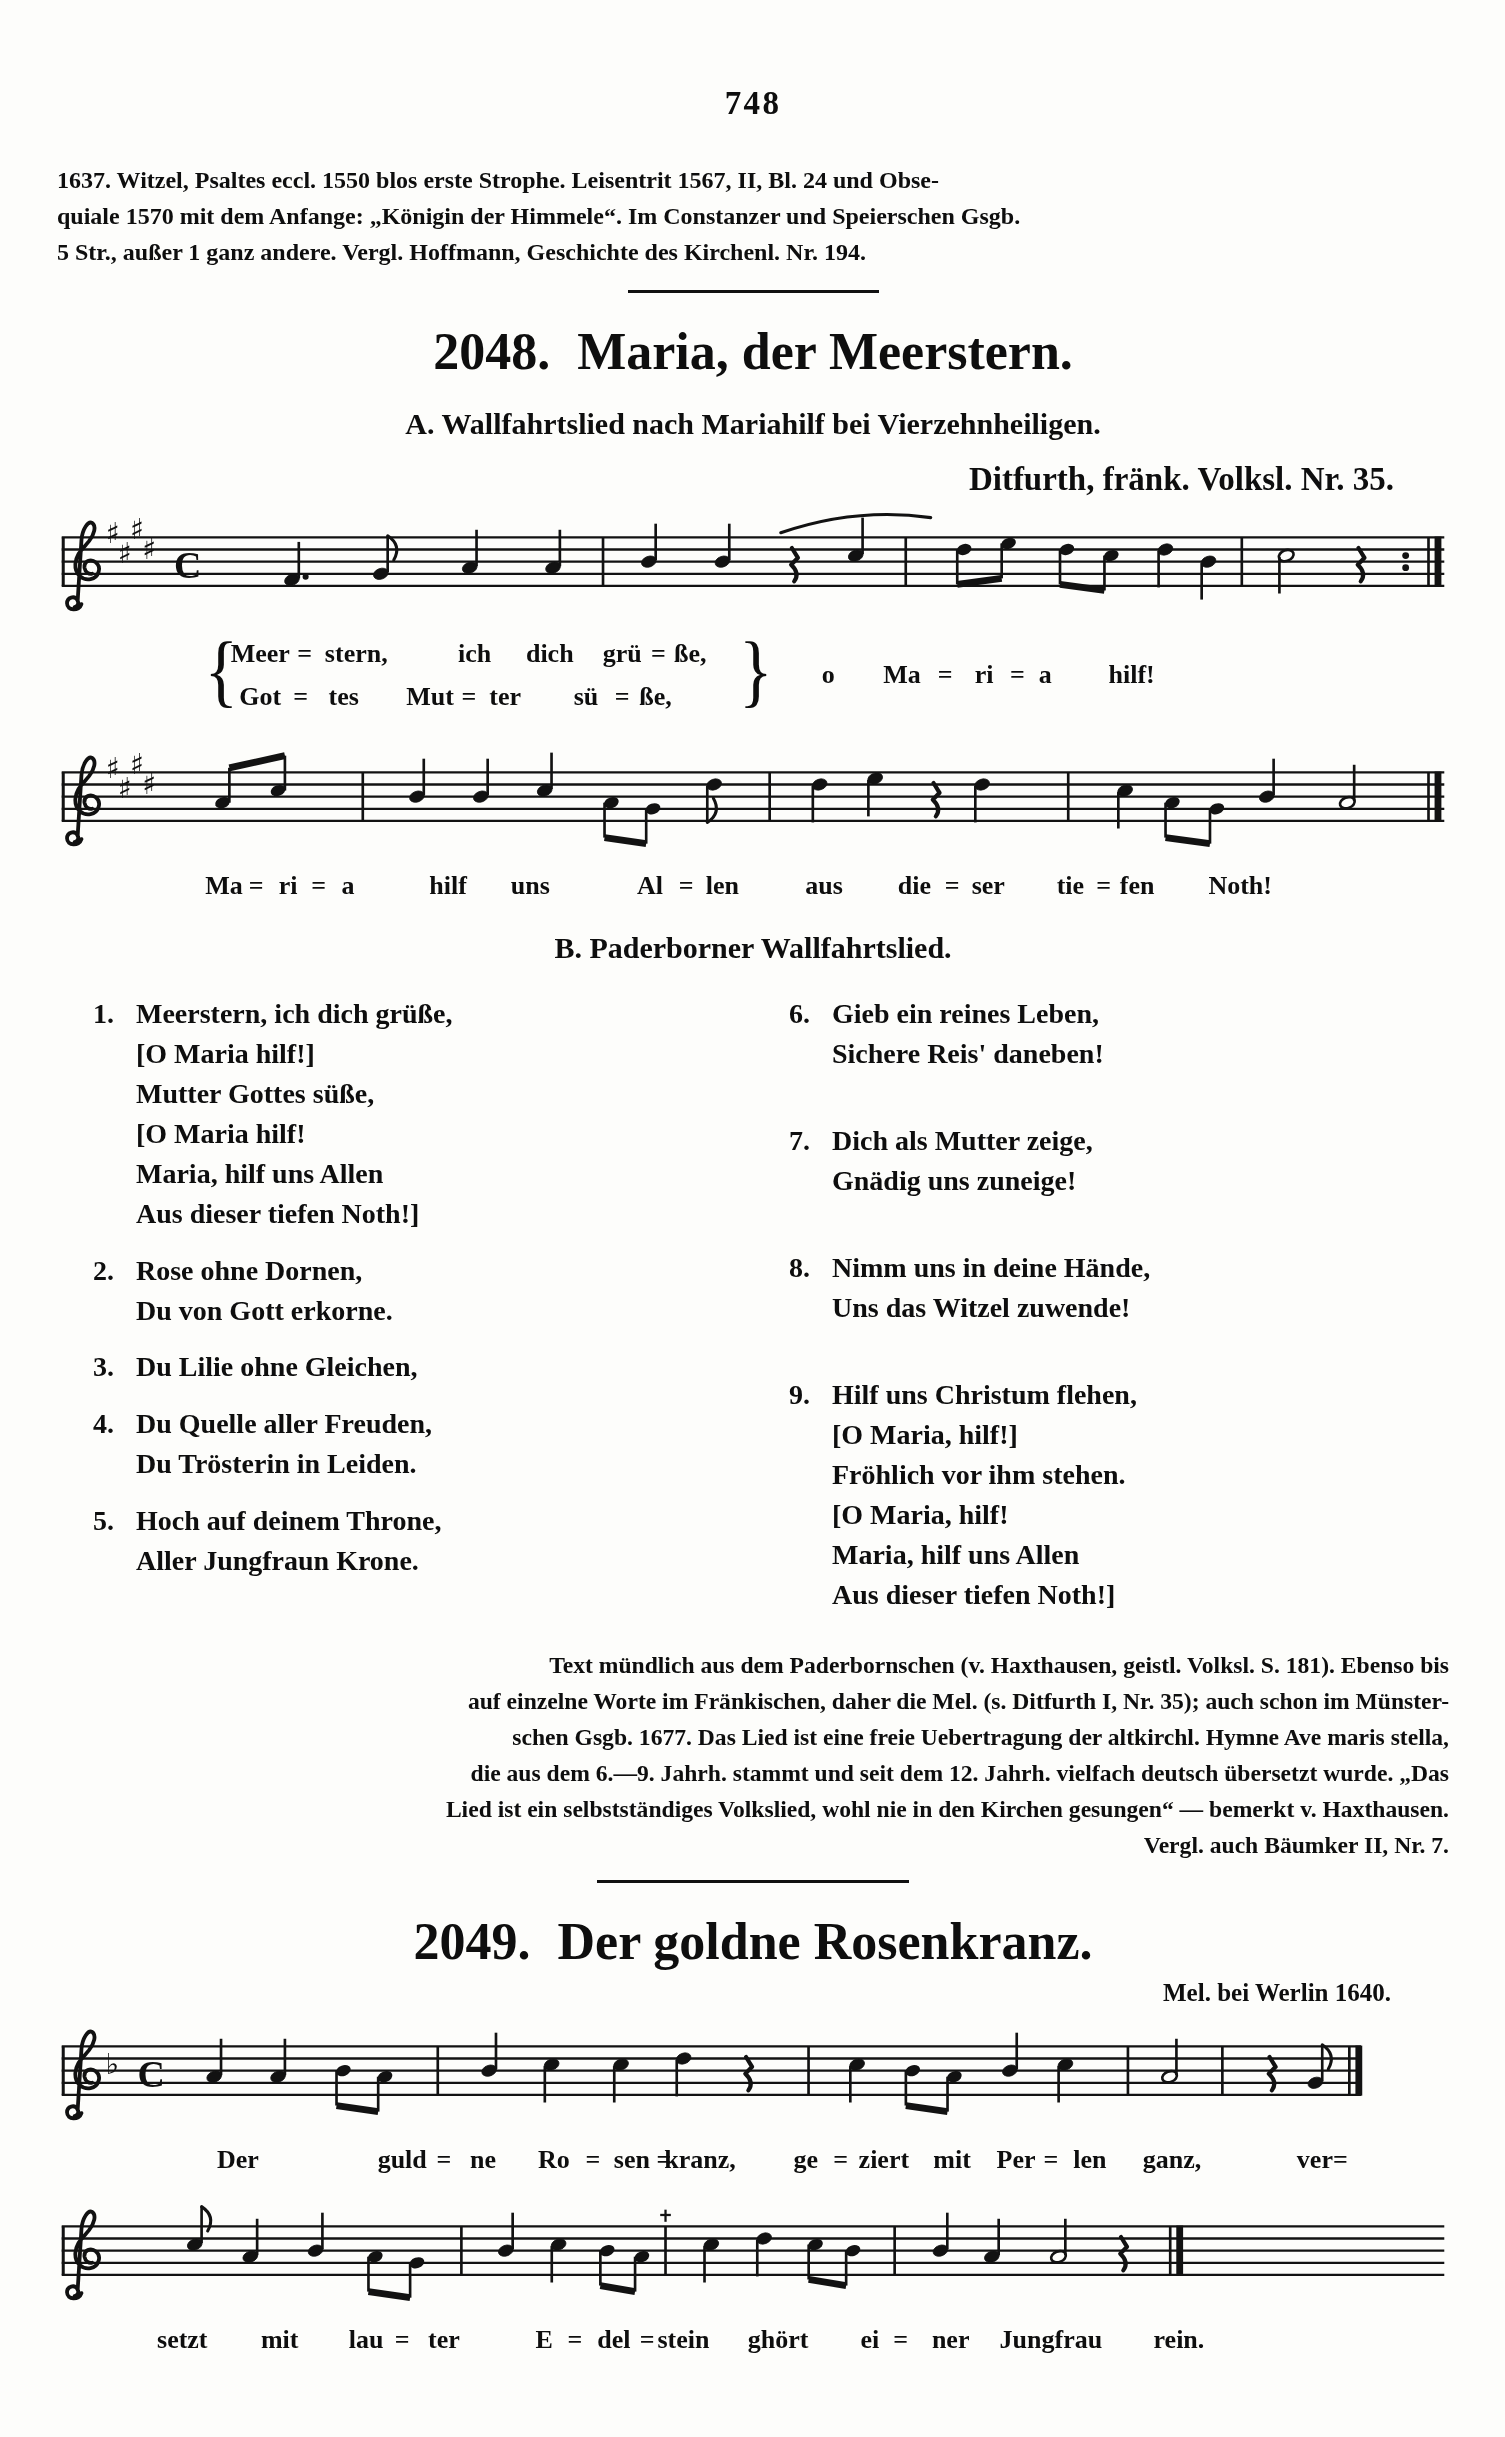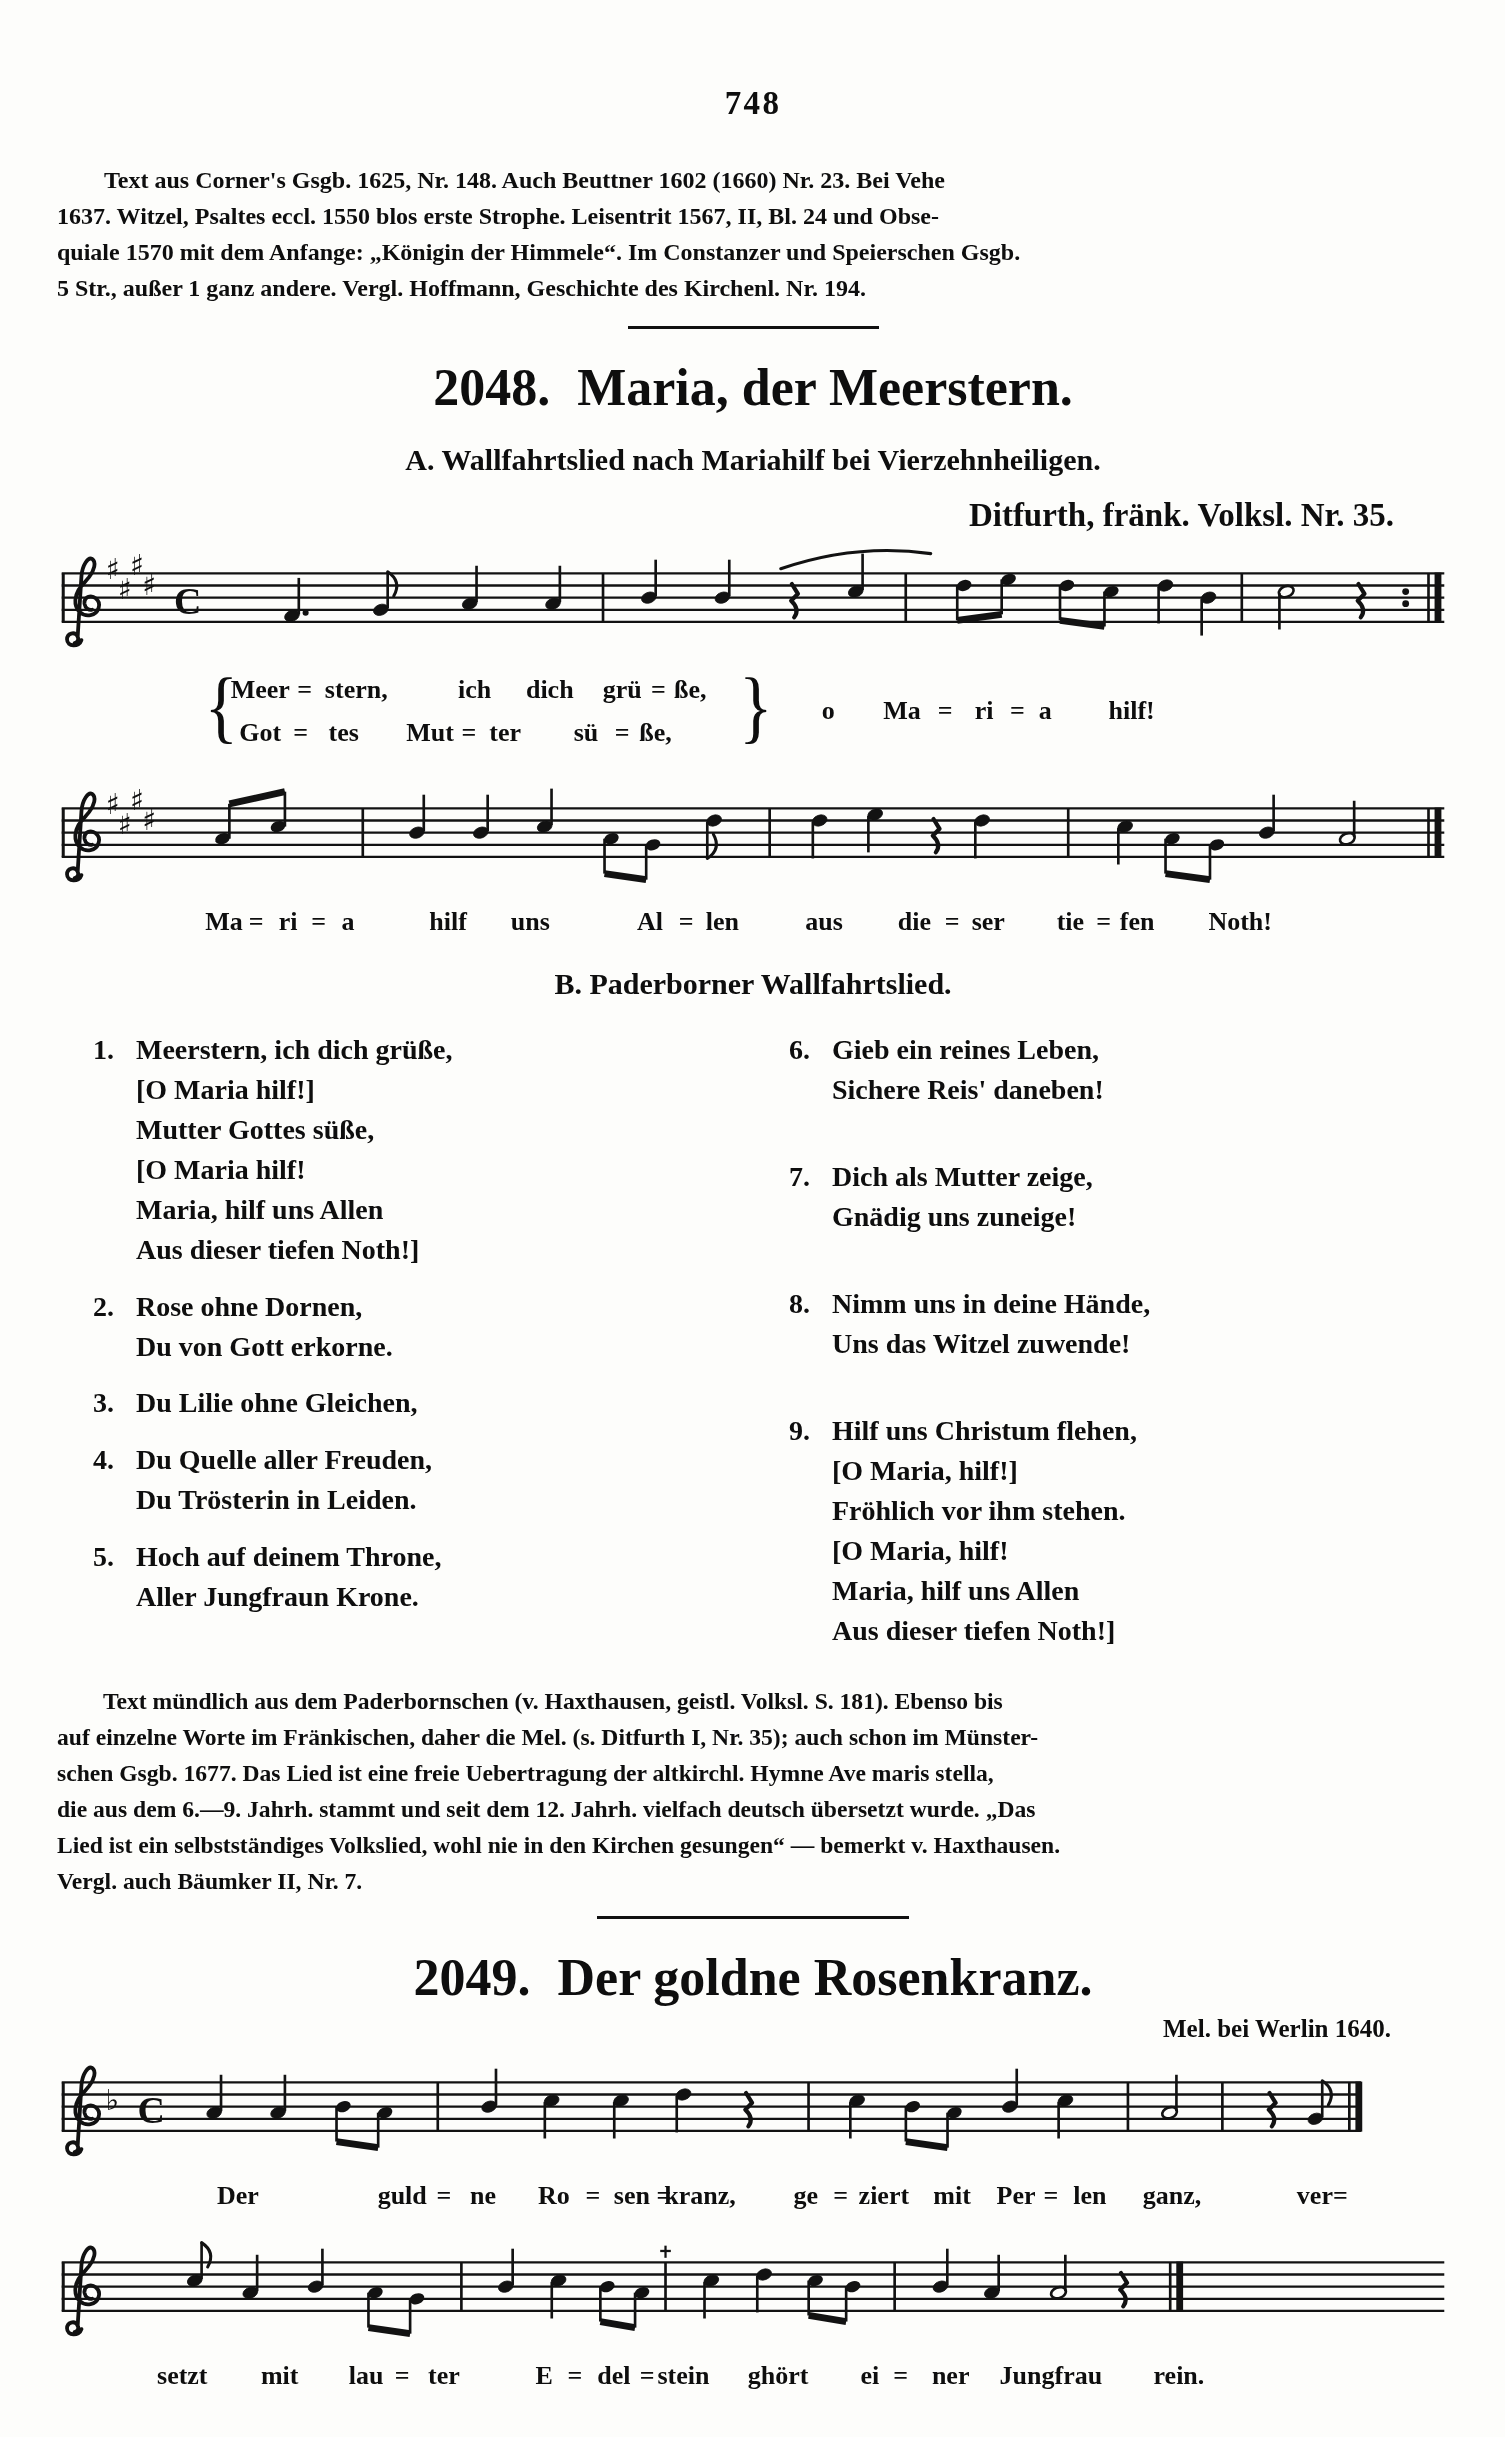--- a/index.html
+++ b/index.html
@@ -33,33 +33,32 @@
   .verses{display:flex;margin-top:29px;font-size:28px;line-height:40px;font-weight:700;}
   .vcol-left{flex:0 0 673px;margin-left:36px;}
   .vcol-right{flex:1 1 auto;padding-left:23px;}
   .verse{margin-bottom:16.7px;}
   .vcol-right .verse{margin-bottom:47px;}
   .vcol-right .verse:last-child{margin-bottom:0;}
   .verse .first{white-space:nowrap;}
   .verse .first .vnum{display:inline-block;min-width:43px;}
   .verse .cont{padding-left:43px;white-space:nowrap;}
   .footblock{margin-top:32px;font-size:23.6px;line-height:36px;font-weight:700;}
-  .footblock .ln{white-space:nowrap;}
+  .footblock .ln{white-space:nowrap;text-align:right;}
   .footblock .ln.indent{text-indent:46px;}
   .musictext{font-family:"DejaVu Sans",sans-serif;}
 </style>
 </head>
 <body>
 
 <div class="content">
 
   <div class="pagenum">748</div>
 
   <div class="noteblock" id="head-note">
-      <div class="ln indent">Text aus Corner's Gsgb. 1625, Nr. 148.  Auch Beuttner 1602 (1660) Nr. 23.  Bei Vehe</div>
       <div class="ln">1637.  Witzel, Psaltes eccl. 1550 blos erste Strophe.  Leisentrit 1567, II, Bl. 24 und Obse-</div>
       <div class="ln">quiale 1570 mit dem Anfange: „Königin der Himmele“.  Im Constanzer und Speierschen Gsgb.</div>
       <div class="ln">5 Str., außer 1 ganz andere.  Vergl. Hoffmann, Geschichte des Kirchenl. Nr. 194.</div>
     </div>
 
   <div class="rule1"></div>
 
   <div class="songtitle">
     <span class="num">2048.</span><span>Maria, der Meerstern.</span>
   </div>

